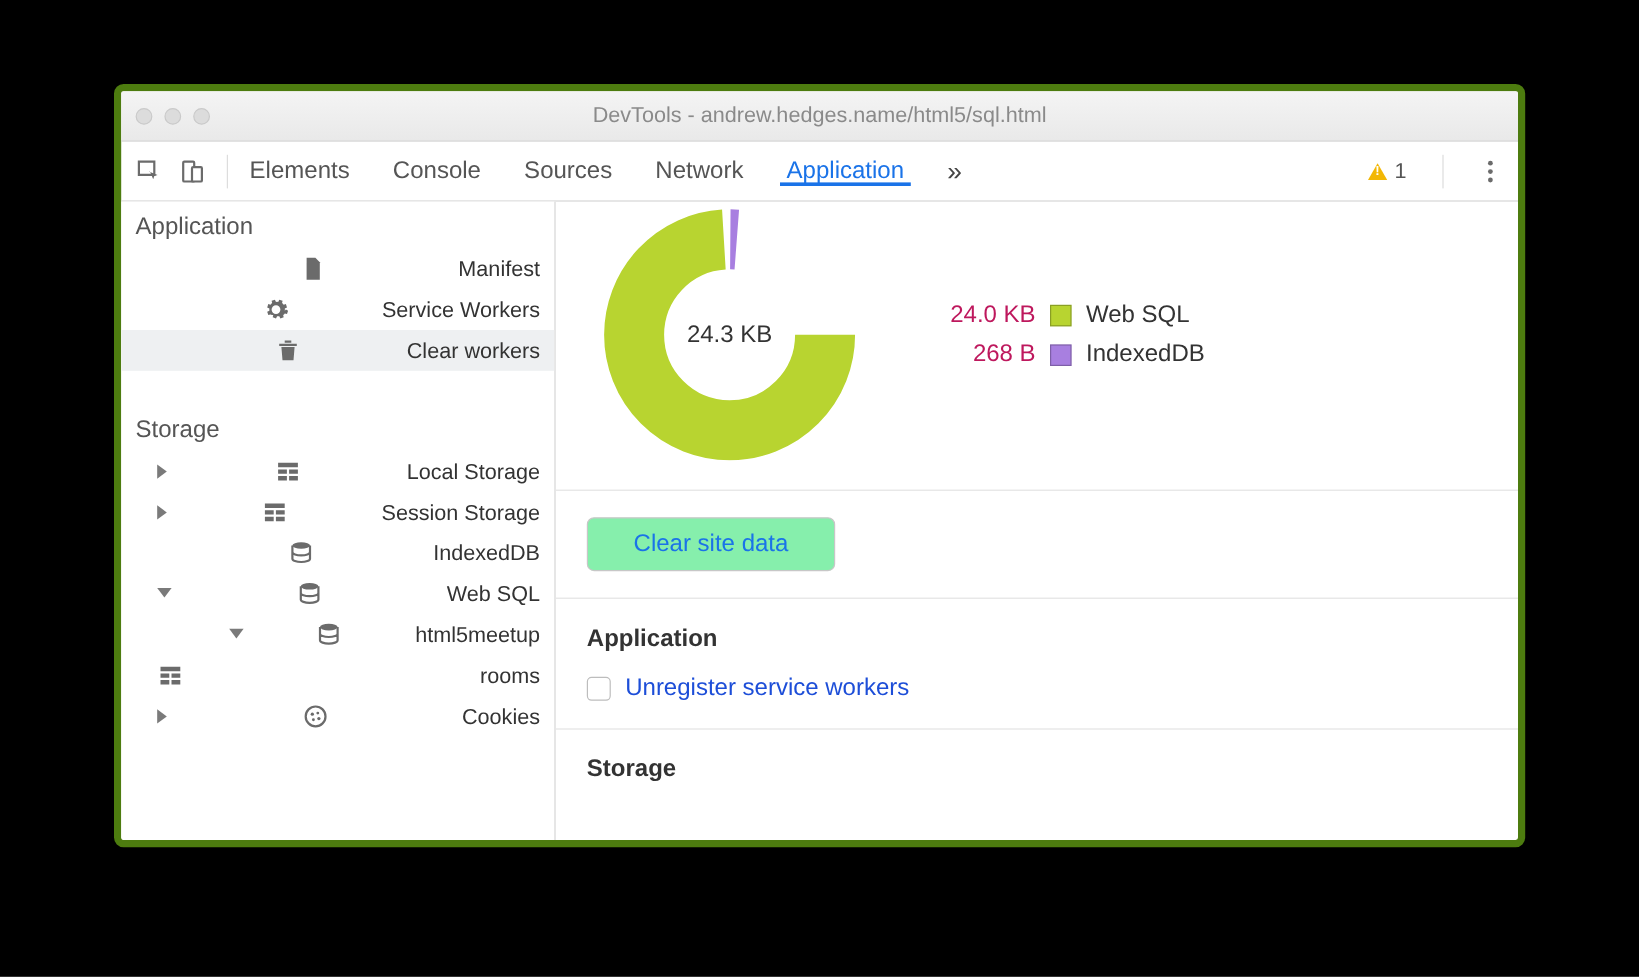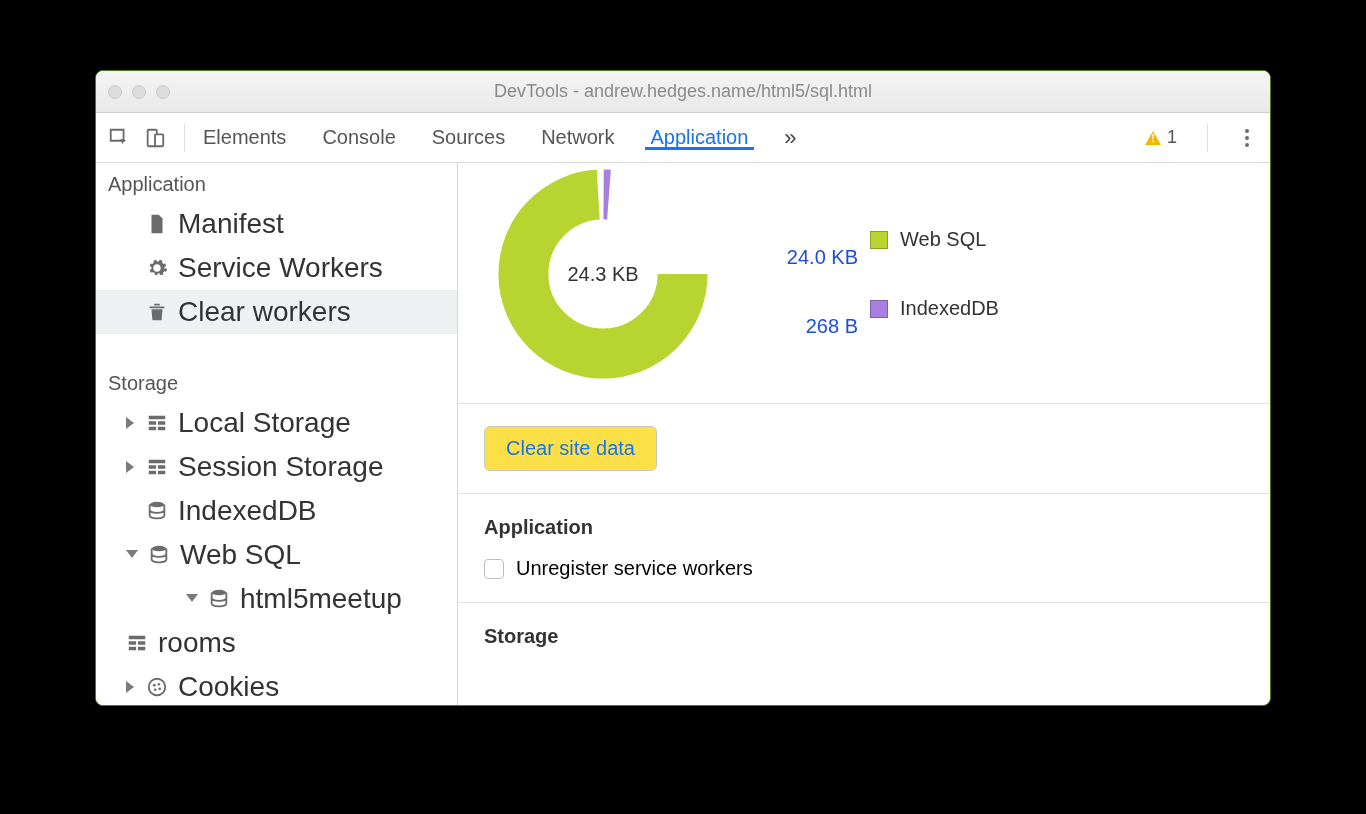--- a/index.html
+++ b/index.html
@@ -13,21 +13,21 @@
     align-items: flex-start;
     justify-content: center;
   }
   .window {
     width: 1176px;
     margin-top: 70px;
     background: #fff;
     border-radius: 8px;
     box-shadow: 0 6px 24px rgba(0,0,0,0.5);
     overflow: hidden;
-    border: 1px solid #4d7c0f;
+    border: 6px solid #4d7c0f;
     display: flex;
     flex-direction: column;
     height: 636px;
   }
   
   .titlebar {
     height: 42px;
     background: linear-gradient(#f4f4f4,#e9e9e9);
     border-bottom: 1px solid #cfcfcf;
     display: flex;
@@ -60,21 +60,21 @@
   .tri { width:0; height:0; border-left:8px solid transparent; border-right:8px solid transparent; border-bottom:14px solid #f2b705; position:relative;}
   .tri::after{content:"!"; position:absolute; top:1px; left:-3px; width:6px; text-align:center; font-size:11px; color:#fff; font-weight:700;}
   .kebab { width:18px; display:flex; flex-direction:column; gap:3px; align-items:center; cursor:pointer;}
   .kebab span{width:4px;height:4px;background:#6b6b6b;border-radius:50%;}
   .chevrons{font-size:22px;color:#444;letter-spacing:-6px;}
   
   .body { flex:1; display:flex; min-height:0;}
   
   .sidebar { width:362px; border-right:1px solid #d6d6d6; overflow:auto; background:#fff;}
   .sec-title { padding:10px 12px 6px 12px; color:#555; font-size:20px;}
-  .item { display:flex; align-items:center; gap:10px; padding:6px 12px 6px 30px; font-size:28px; color:#333; cursor:pointer;}
+  .item { display:flex; align-items:center; gap:10px; padding:6px 12px 6px 30px; font-size:18px; color:#333; cursor:pointer;justify-content:space-between;}
   .item.selected{ background:#eef0f2;}
   .item .caret, .item .caret-down{
     width:10px;height:10px;display:inline-block;
   }
   .caret{border-top:6px solid transparent;border-bottom:6px solid transparent;border-left:8px solid #7a7a7a;}
   .caret-down{border-left:6px solid transparent;border-right:6px solid transparent;border-top:8px solid #7a7a7a;}
   .spacer-caret{width:10px;}
   .indent-1{padding-left:46px;margin-left:44px;}
   .indent-3{}
   .icon { width:22px;height:22px;display:inline-flex;align-items:center;justify-content:center;}
@@ -84,30 +84,30 @@
   .main{ flex:1; overflow:auto;}
   .chart-row{ display:flex; align-items:center; padding:6px 16px 24px 40px; gap:60px;}
   .donut{ position:relative; width:210px; height:210px;}
   .donut .center{
     position:absolute; top:50%; left:50%; width:100px;height:100px; transform:translate(-50%,-50%);
     background:#fff; border-radius:50%; display:flex; align-items:center; justify-content:center;
     font-size:20px; color:#333;
   }
   .legend{ display:flex; flex-direction:column; gap:10px; font-size:20px;}
   .legend-row{display:flex; align-items:center; gap:12px;}
-  .legend-val{width:90px; text-align:right; color:#1d4ed8;margin-top:36px;}
+  .legend-val{width:90px; text-align:right; color:#be185d;}
   .sw{width:18px;height:18px;border:1px solid rgba(0,0,0,.25);}
   .hr{height:1px;background:#e3e3e3;}
   .section{padding:22px 26px;}
   .btn{
-    border:1px solid #c7c7c7; background:#fde047; color:#1a73e8; font-size:20px;
-    padding:10px 21px; border-radius:6px; cursor:pointer;
+    border:1px solid #c7c7c7; background:#86efac; color:#1a73e8; font-size:20px;
+    padding:10px 38px; border-radius:6px; cursor:pointer;
   }
   .h{font-weight:600; color:#333; font-size:20px; margin-bottom:18px;}
-  .chk-row{display:flex; align-items:center; gap:12px; font-size:20px; color:#000000;}
+  .chk-row{display:flex; align-items:center; gap:12px; font-size:20px; color:#1d4ed8;}
   .chk{width:20px;height:20px;border:1px solid #bdbdbd;border-radius:4px;background:#fff;}
   
   .sq-icon{width:22px;height:22px;}
 </style>
 </head>
 <body>
 
 <div class="window">
 
   <div class="titlebar">

